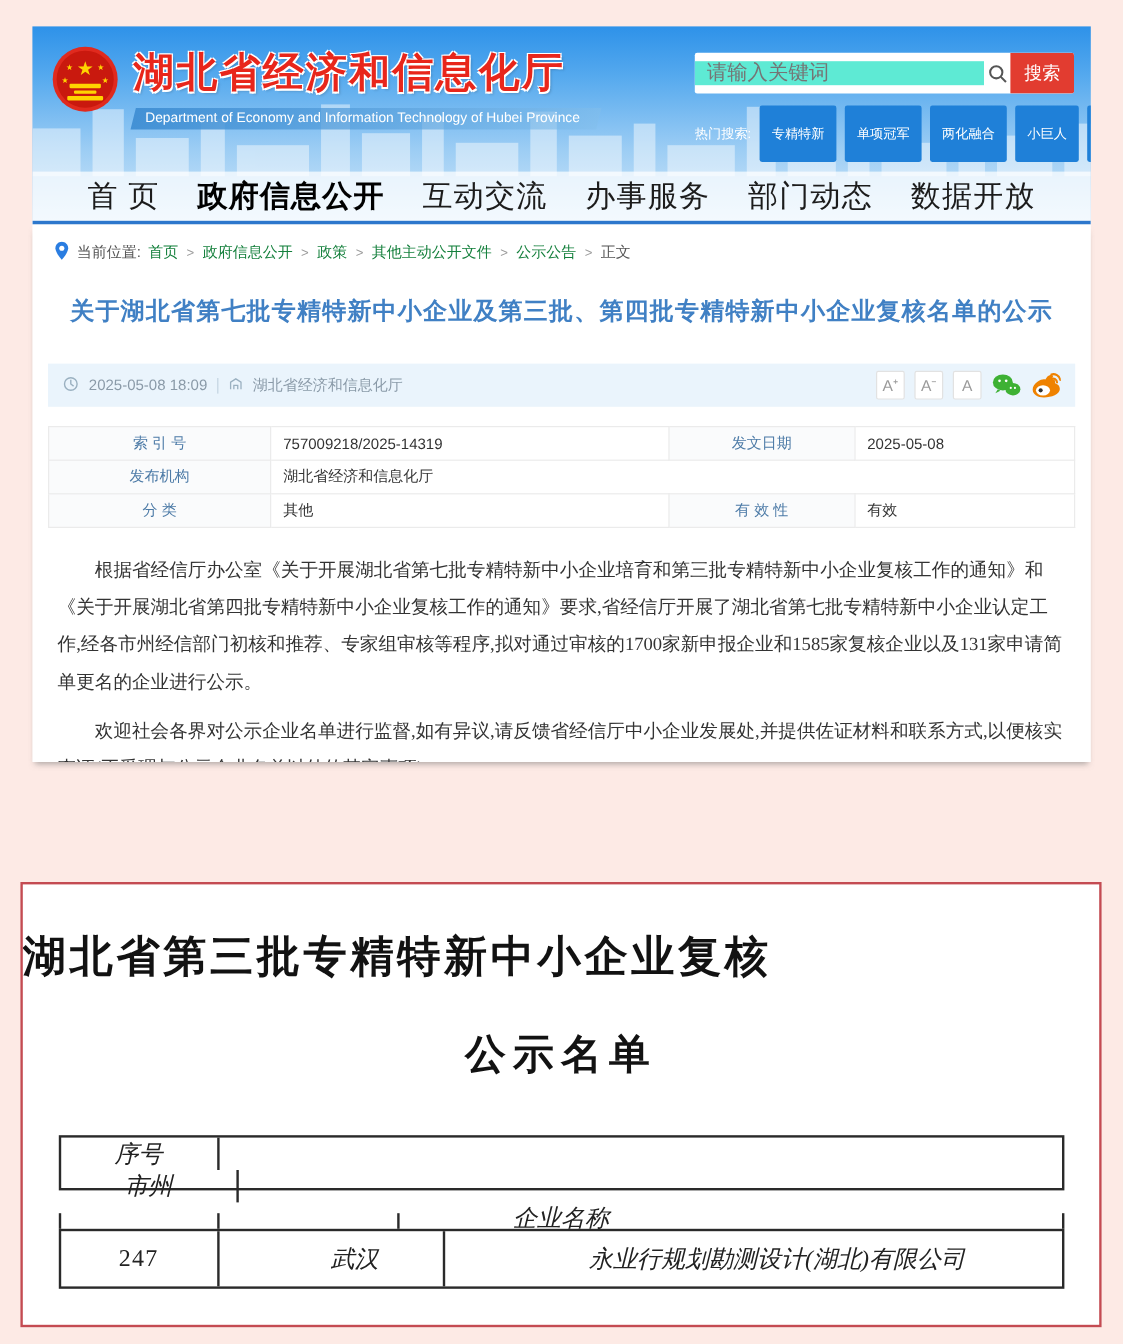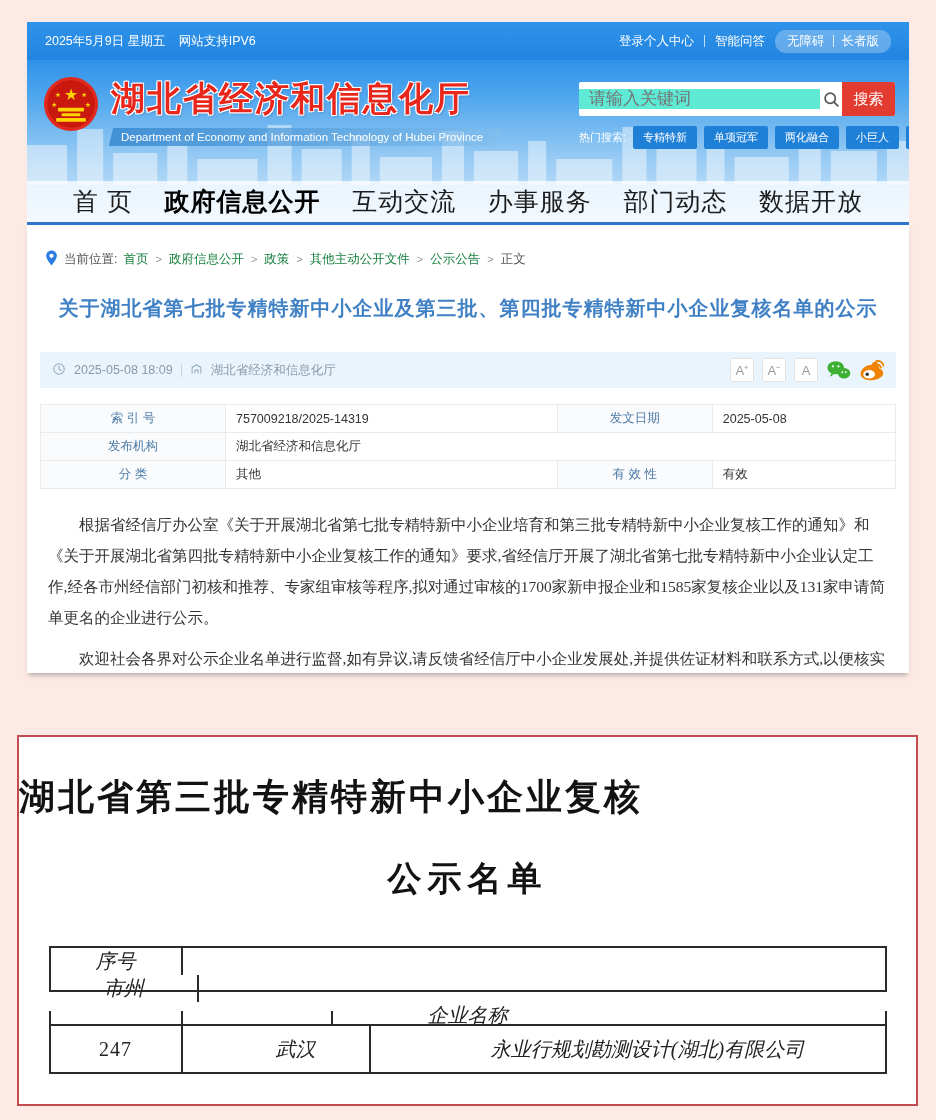--- a/index.html
+++ b/index.html
@@ -25,30 +25,30 @@
   .site-name { font-size:34px; font-weight:800; color:#e8261b; letter-spacing:2px;
     text-shadow:-1px -1px 0 #fff,1px -1px 0 #fff,-1px 1px 0 #fff,1px 1px 0 #fff,2px 2px 2px rgba(0,0,0,.15); }
   .site-name-en { margin-top:6px; display:inline-block; background:linear-gradient(90deg,rgba(60,140,210,.9),rgba(130,190,235,.55)); color:#fff; font-size:11.5px; padding:3px 16px 3px 10px; transform:skewX(-14deg); }
   .site-name-en-inner{ display:inline-block; transform:skewX(14deg); }
   .search-area { position:absolute; right:14px; top:22px; width:316px; }
   .search-row { display:flex; align-items:center; height:34px; background:#fff; border-radius:2px; overflow:hidden; }
   .search-row input { flex:1; border:none; outline:none; font-size:17px; padding:0 10px; color:#666; background:#5eead4; }
   .search-icon { width:26px; display:flex; justify-content:center; align-items:center; }
   .search-btn { width:62px; height:34px; border:none; background:#e23c30; color:#fff; font-size:15px; cursor:pointer; }
   .hot-row { margin-top:10px; display:flex; align-items:center; gap:7px; font-size:11px; color:#fff; white-space:nowrap; }
-  .tag { background:#1f80d8; color:#fff; text-decoration:none; font-size:11px; padding:4px 10px; border-radius:2px; cursor:pointer; }
+  .tag { background:#1f80d8; color:#fff; text-decoration:none; font-size:11px; padding:16px 10px; border-radius:2px; cursor:pointer; }
 
   
   .nav { position:absolute; left:0; bottom:0; width:100%; height:44px; background:rgba(255,255,255,.72); border-bottom:3px solid #2d77cc; display:flex; align-items:center; justify-content:space-between; padding:0 46px; }
   .nav-item { font-size:25px; color:#1c1c1c; text-decoration:none; cursor:pointer; letter-spacing:1px; }
   .nav-item.active { font-weight:800; color:#000; }
 
   
   .content { background:#fff; height:448px; overflow:hidden; padding:0 13px; box-shadow:0 4px 5px -2px rgba(110,110,110,.55); }
-  .breadcrumb { display:flex; align-items:center; gap:6px; padding:25px 5px 0 5px; font-size:12.5px; color:#555; }
+  .breadcrumb { display:flex; align-items:center; gap:6px; padding:14px 5px 0 5px; font-size:12.5px; color:#555; }
   .breadcrumb a { color:#15803d; text-decoration:none; cursor:pointer; }
   .crumb + .crumb::before { content:">"; color:#999; margin:0 7px 0 1px; font-size:11px; }
   .article-title { margin-top:26px; text-align:center; font-size:20px; font-weight:700; color:#4080c4; letter-spacing:1px; }
   .meta-row { margin-top:30px; height:36px; background:#eaf4fc; display:flex; justify-content:space-between; align-items:center; padding:0 12px; font-size:12.5px; color:#8a9aa8; }
   .meta-left { display:flex; align-items:center; gap:8px; }
   .meta-right { display:flex; align-items:center; gap:8px; }
   .meta-sep { width:1px; height:13px; background:#c4d4e0; }
   .font-btn { width:24px; height:24px; background:#fff; border:1px solid #e2e2e2; border-radius:2px; color:#9a9a9a; font-size:13px; display:flex; align-items:center; justify-content:center; cursor:pointer; }
   .share-icon { cursor:pointer; display:flex; align-items:center; }
 
@@ -76,36 +76,20 @@
   .doc-gap { position:relative; height:32px; }
   .doc-gap span { position:absolute; bottom:0; width:2px; height:13px; background:#2a2a2a; }
   .doc-gap .g1{ left:0; } .doc-gap .g2{ left:132px; } .doc-gap .g3{ left:282px; } .doc-gap .g4{ right:0; }
 </style>
 </head>
 <body>
 
 <div class="page">
   <div class="main-col">
 
-    <div class="topbar">
-      <div class="topbar-left">
-        <span>2025年5月9日 星期五</span>
-        <span>网站支持IPV6</span>
-      </div>
-      <div class="topbar-right">
-        <a>登录个人中心</a>
-        <span class="v-sep"></span>
-        <a>智能问答</a>
-        <span class="pill">
-          <a>无障碍</a>
-          <span class="v-sep"></span>
-          <a>长者版</a>
-        </span>
-      </div>
-    </div>
 
     <div class="banner">
       <svg class="skyline" viewBox="0 0 880 70" preserveAspectRatio="none">
         <g fill="#ffffff">
           <rect x="0" y="30" width="40" height="40"></rect>
             <rect x="50" y="14" width="26" height="56"></rect>
           <rect x="86" y="38" width="44" height="32"></rect>
             <rect x="140" y="22" width="20" height="48"></rect>
           <rect x="170" y="44" width="60" height="26"></rect>
             <rect x="240" y="10" width="24" height="60"></rect>

